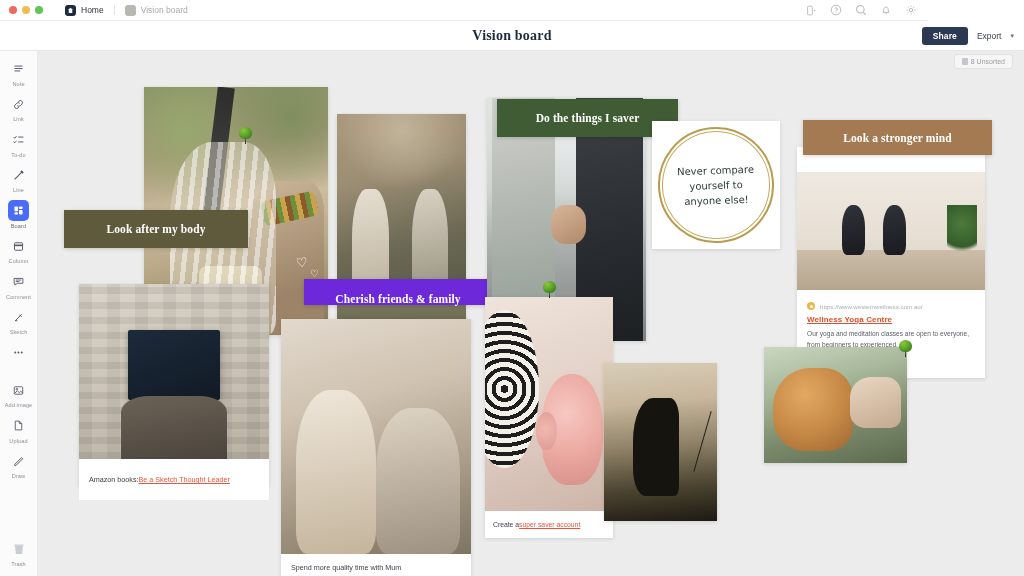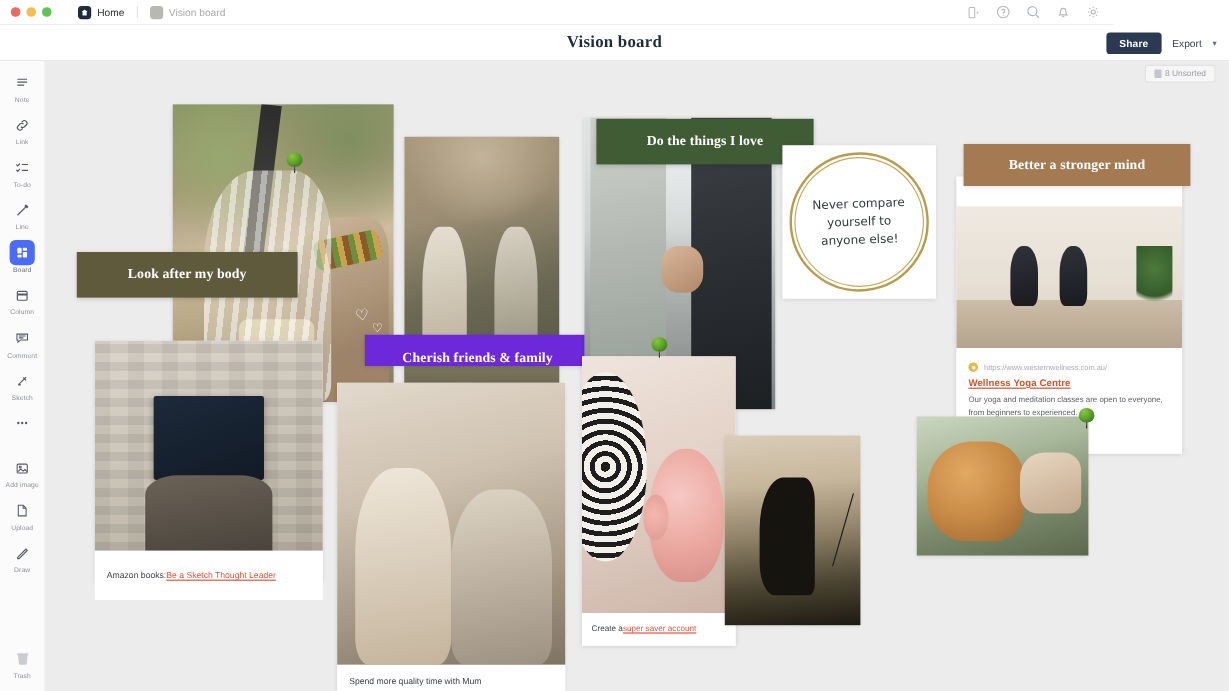--- a/index.html
+++ b/index.html
@@ -595,21 +595,21 @@
     <span>Cherish friends &amp; family</span>
   </div>
 
   <div class="photo ph-hands shadow" style="left:449px; top:47px; width:159px; height:243px;">
     <div class="lfig"></div>
       <div class="rfig"></div>
       <div class="hands"></div>
   </div>
 
   <div class="banner" style="left:459px; top:48px; width:181px; height:38px; background:#3f5c34;">
-    <span>Do the things I love</span>
+    <span>Do the things I saver</span>
   </div>
 
   <div class="quote-card shadow" style="left:614px; top:70px; width:128px; height:128px;">
     <div class="quote-ring"></div>
     <div class="quote-ring2"></div>
     <div class="quote-txt">
       <span>Never compare</span>
       <span>yourself to</span>
       <span>anyone else!</span>
     </div>
@@ -628,21 +628,21 @@
         <span class="lc-fav">
             <i></i>
           </span>
         <span>https://www.westernwellness.com.au/</span>
       </div>
       <div class="lc-title">Wellness Yoga Centre</div>
       <div class="lc-desc">Our yoga and meditation classes are open to everyone, from beginners to experienced.</div>
     </div>
   </div>
   <div class="banner" style="left:765px; top:69px; width:189px; height:35px; background:#a37a52;">
-    <span>Better a stronger mind</span>
+    <span>Look a stronger mind</span>
   </div>
 
   <div class="card shadow" style="left:41px; top:233px; width:190px; height:202px;">
     <div class="photo ph-book" style="left:0; top:0; width:190px; height:175px;">
       <div class="brick"></div>
         <div class="bk"></div>
         <div class="prsn"></div>
     </div>
     <div class="caption" style="left:0; top:175px; width:190px; height:41px;">
       <span>Amazon books: </span>

